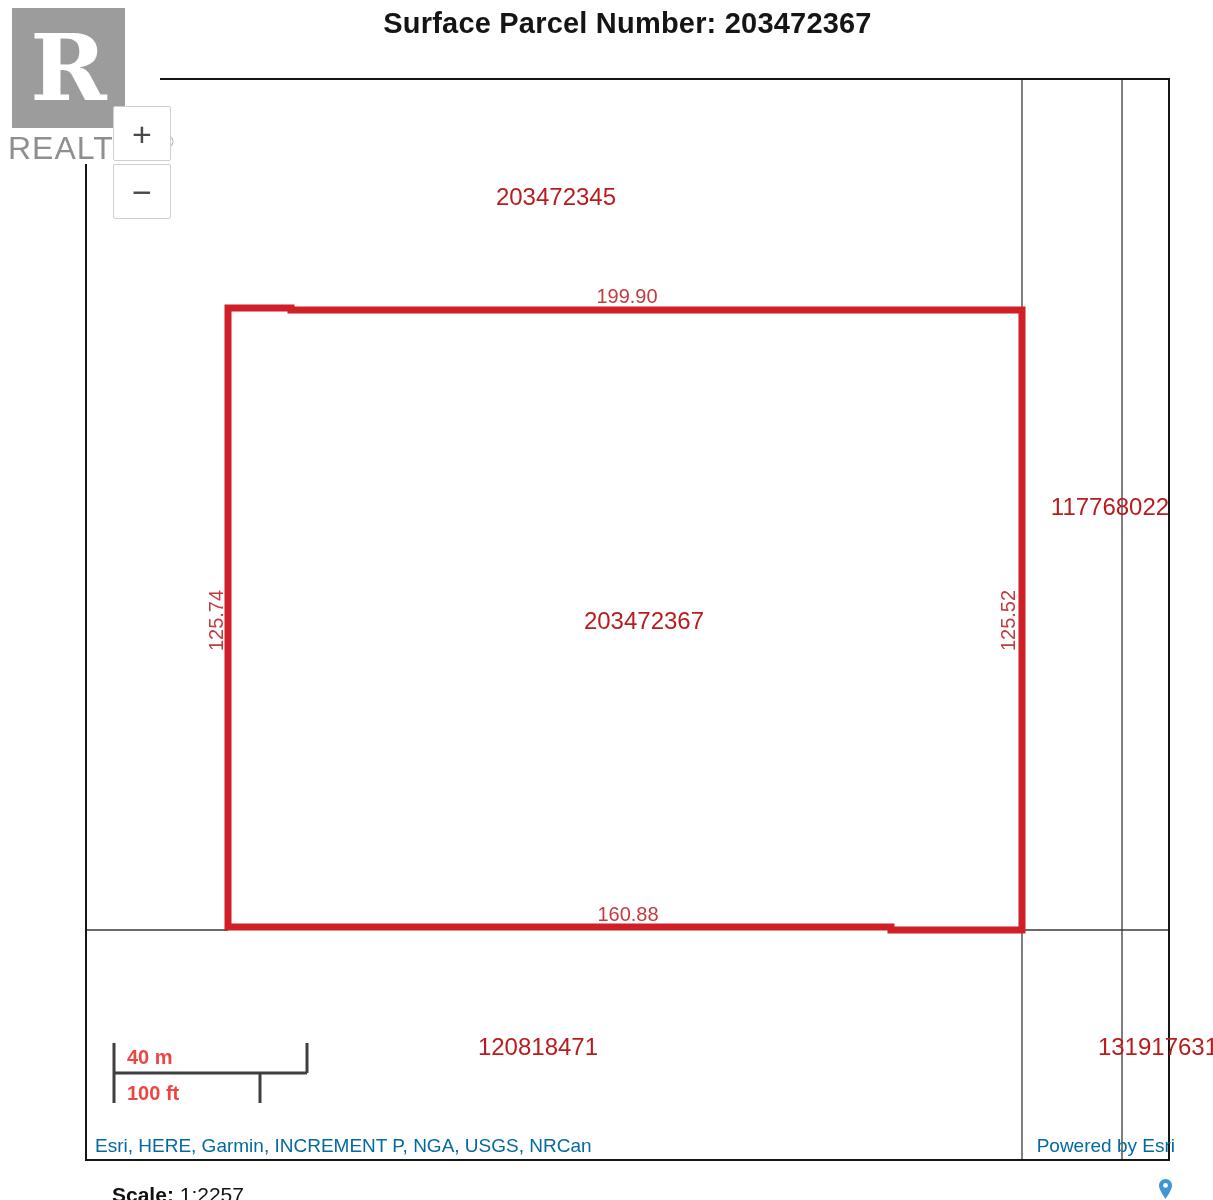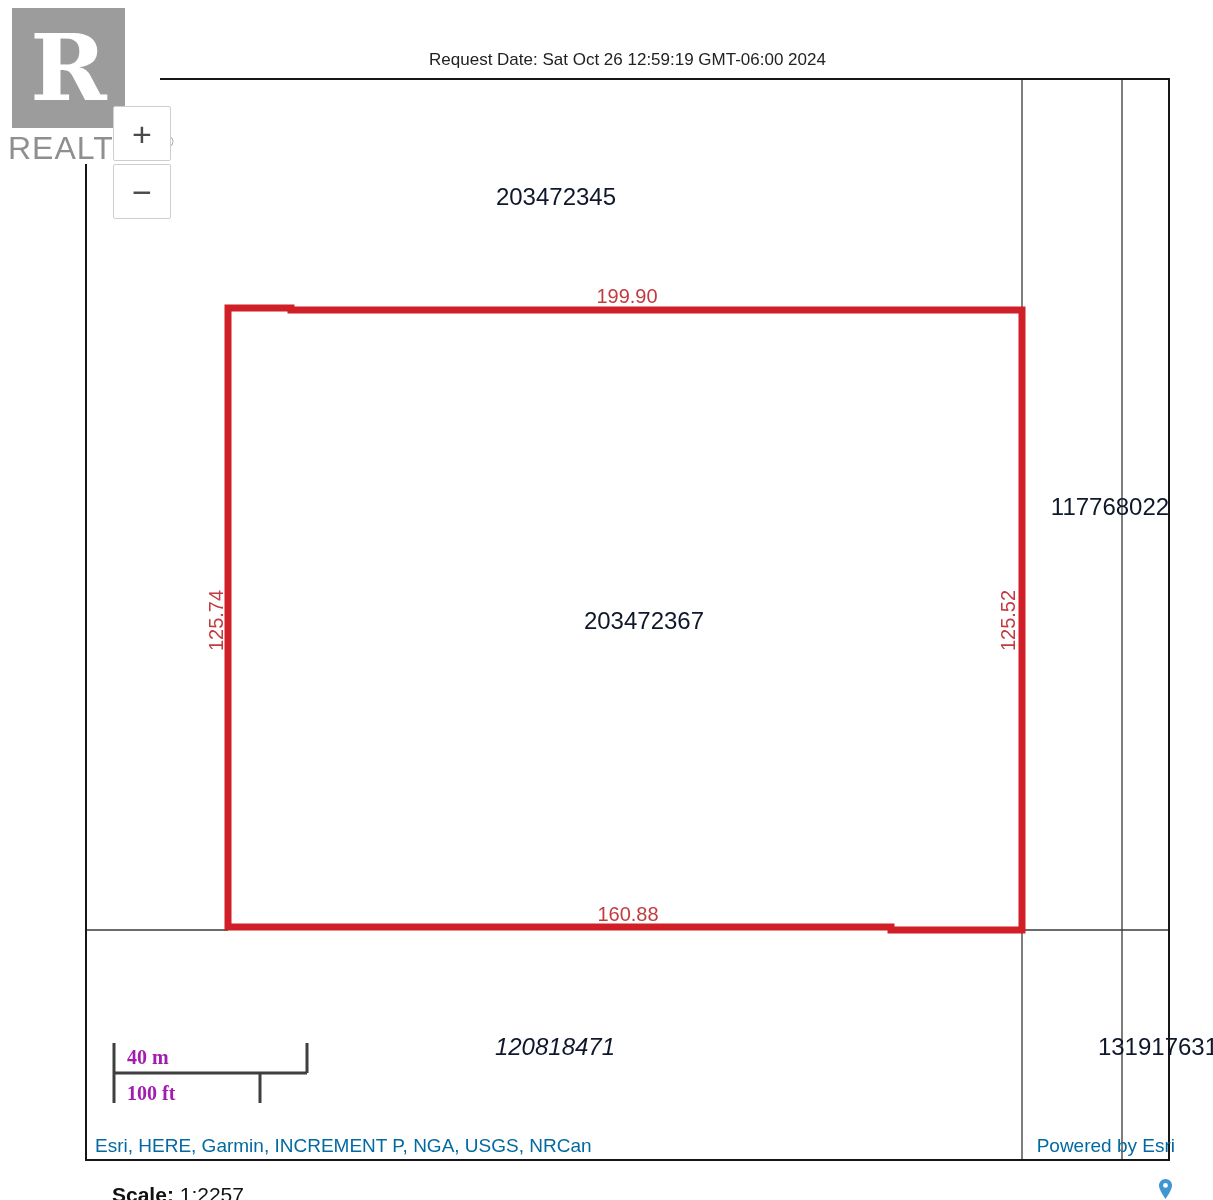--- a/index.html
+++ b/index.html
@@ -8,25 +8,25 @@
 
   .title{position:absolute;left:85px;top:7px;width:1085px;text-align:center;
          font-size:29px;font-weight:bold;color:#151515;letter-spacing:.2px;}
   .subtitle{position:absolute;left:85px;top:50px;width:1085px;text-align:center;
          font-size:17px;color:#222;}
 
   .map-frame{position:absolute;left:85px;top:78px;width:1085px;height:1083px;
          box-sizing:border-box;border:2px solid #161616;background:#fff;}
   .map-svg{position:absolute;left:85px;top:78px;width:1085px;height:1083px;pointer-events:none;}
 
-  .lbl{position:absolute;font-size:24px;color:#0f172a;text-align:center;width:200px;white-space:nowrap;}
+  .lbl{position:absolute;font-size:24px;color:#b91c1c;text-align:center;width:200px;white-space:nowrap;}
   .dim{position:absolute;font-size:20px;color:#c23b40;text-align:center;width:140px;white-space:nowrap;}
   .dim.vert{transform:rotate(-90deg);}
 
-  .scale-lbl{position:absolute;font-size:20px;font-weight:600;color:#a21caf;white-space:nowrap;font-family:Liberation Serif, serif;}
+  .scale-lbl{position:absolute;font-size:20px;font-weight:600;color:#ef4444;white-space:nowrap;}
 
   .attr{position:absolute;top:1135px;font-size:19px;color:#0369a1;white-space:nowrap;}
   .attr.left{left:95px;}
   .attr.right{right:38px;}
 
   .logo{position:absolute;left:8px;top:6px;width:152px;height:158px;background:#fff;}
   .logo-box{position:absolute;left:4px;top:2px;width:113px;height:120px;background:#9c9c9c;
             display:flex;align-items:center;justify-content:center;}
   .logo-r{font-family:"DejaVu Serif",serif;font-weight:bold;font-size:92px;color:#fff;line-height:1;}
   .logo-word{position:absolute;left:0px;top:124px;font-size:32px;color:#8f8f8f;
@@ -41,21 +41,21 @@
   .footer-scale{position:absolute;left:112px;top:1183px;font-size:21px;color:#111;white-space:nowrap;}
   .footer-scale .b{font-weight:bold;}
 
   .pin{position:absolute;left:1157px;top:1178px;width:17px;height:22px;}
 </style>
 </head>
 <body>
 
 <div class="page">
 
-  <div class="subtitle">Request Date: Sat Oct 26 12:59:19 GMT-06:00 2024</div>
+  <div class="title">Surface Parcel Number: 203472367</div>
 
   <div class="map-frame"></div>
 
   <svg class="map-svg" viewBox="0 0 1085 1083">
     <g stroke="#3a3a3a" stroke-width="1.3" fill="none">
       <line x1="937" y1="2" x2="937" y2="230"></line>
       <line x1="937" y1="852" x2="937" y2="1081"></line>
       <line x1="1037" y1="2" x2="1037" y2="1081"></line>
       <line x1="2" y1="852" x2="143" y2="852"></line>
       <line x1="937" y1="852" x2="1083" y2="852"></line>
@@ -65,21 +65,21 @@
       <line x1="29" y1="965" x2="29" y2="1025"></line>
       <line x1="29" y1="995" x2="222" y2="995"></line>
       <line x1="222" y1="965" x2="222" y2="995"></line>
       <line x1="175" y1="995" x2="175" y2="1025"></line>
     </g>
   </svg>
 
   <div class="lbl" style="left:456px;top:183px;">203472345</div>
   <div class="lbl" style="left:1010px;top:493px;">117768022</div>
   <div class="lbl" style="left:544px;top:607px;">203472367</div>
-  <div class="lbl" style="left:455px;top:1033px;font-style:italic;">120818471</div>
+  <div class="lbl" style="left:438px;top:1033px;">120818471</div>
   <div class="lbl" style="left:1058px;top:1033px;">131917631</div>
 
   <div class="dim" style="left:557px;top:285px;">199.90</div>
   <div class="dim" style="left:558px;top:903px;">160.88</div>
   <div class="dim vert" style="left:146px;top:609px;">125.74</div>
   <div class="dim vert" style="left:938px;top:609px;">125.52</div>
 
   <div class="scale-lbl" style="left:127px;top:1046px;">40 m</div>
   <div class="scale-lbl" style="left:127px;top:1082px;">100 ft</div>
 

